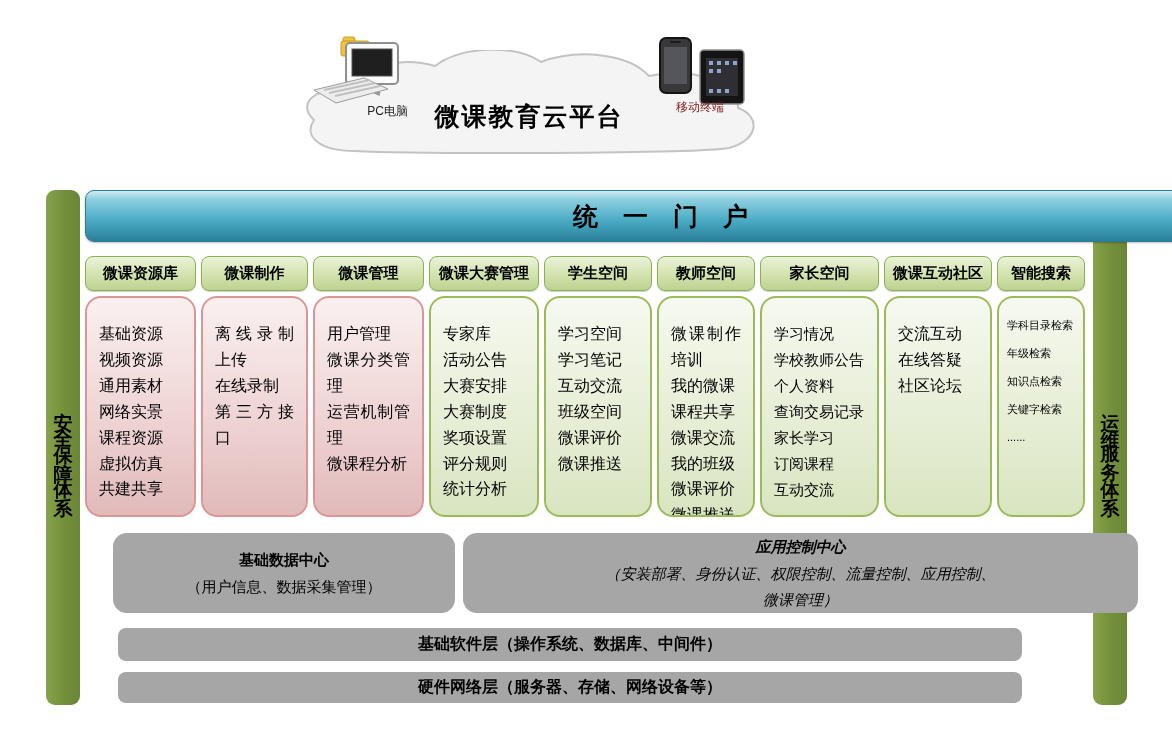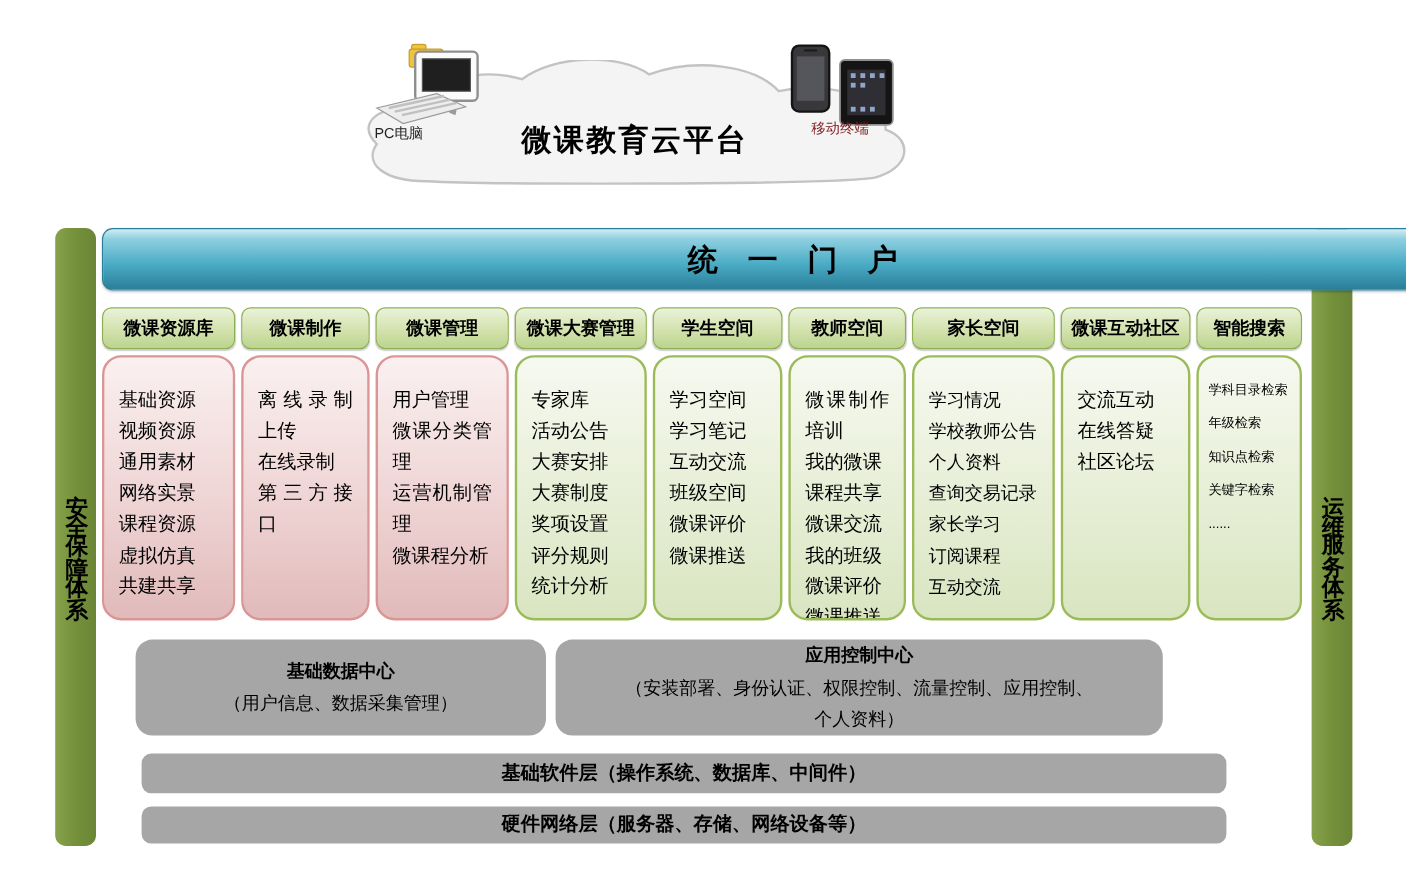--- a/index.html
+++ b/index.html
@@ -6,21 +6,21 @@
   html,body { background:#fff; }
   body { font-family:"Liberation Sans", sans-serif; color:#111; }
   .stage { position:relative; width:1172px; height:729px; background:#fff; overflow:hidden; }
 
   
   .top { position:absolute; left:0; top:0; width:1172px; height:185px; }
   .cloud-svg { position:absolute; left:293px; top:50px; }
   .cloud-title { position:absolute; left:293px; top:100px; width:472px; text-align:center;
                  font-size:25px; font-weight:bold; letter-spacing:2px; color:#000; }
   .pc-wrap { position:absolute; left:310px; top:36px; width:100px; }
-  .pc-label { position:absolute; left:312px; top:103px; width:96px; text-align:left; font-size:12px; color:#222; }
+  .pc-label { position:absolute; left:312px; top:103px; width:96px; text-align:right; font-size:12px; color:#222; }
   .mobile-wrap { position:absolute; left:658px; top:28px; width:100px; }
   .mobile-label { position:absolute; left:650px; top:99px; width:100px; text-align:center; font-size:12px; color:#7f1d1d; }
 
   
   .frame { position:absolute; left:46px; top:190px; width:1081px; height:515px; }
   .vbar { position:absolute; top:0; width:34px; height:515px; border-radius:9px;
           background:linear-gradient(90deg, var(--olive-light), var(--olive) 45%, var(--olive-dark));
           display:flex; align-items:center; justify-content:center; }
   .vbar.left { left:0; }
   .vbar.right { left:1047px; }
@@ -55,21 +55,21 @@
   .panel.c9 { padding:13px 8px; }
   .panel.c9 .p-item { font-size:11px; line-height:2.55; text-align:left; }
 
   .centers { position:absolute; top:343px; height:80px; width:1000px; }
   .center-box { position:absolute; top:0; height:80px; background:var(--gray); border-radius:14px;
                 display:flex; flex-direction:column; align-items:center; justify-content:center;
                 color:#000; }
   .center-box .t { font-size:15px; font-weight:bold; line-height:1.9; }
   .center-box .s { font-size:15px; line-height:1.75; }
   .center-box.left { left:28px; width:342px; }
-  .center-box.right { left:378px; width:506px; }
+  .center-box.right { left:378px; width:675px;font-style:italic; }
 
   .layer { position:absolute; left:33px; width:904px; background:var(--gray); border-radius:8px;
            display:flex; align-items:center; justify-content:center;
            font-size:16px; font-weight:bold; color:#000; }
   .layer.one { top:438px; height:33px; }
   .layer.two { top:482px; height:31px; }
 </style>
 </head>
 <body>
 
@@ -224,21 +224,21 @@
       </div>
 
       <div class="centers">
         <div class="center-box left">
           <div class="t">基础数据中心</div>
           <div class="s">（用户信息、数据采集管理）</div>
         </div>
         <div class="center-box right">
           <div class="t">应用控制中心</div>
           <div class="s">（安装部署、身份认证、权限控制、流量控制、应用控制、</div>
-          <div class="s">个人资料）</div>
+          <div class="s">微课管理）</div>
         </div>
       </div>
 
       <div class="layer one">基础软件层（操作系统、数据库、中间件）</div>
       <div class="layer two">硬件网络层（服务器、存储、网络设备等）</div>
 
     </div>
   </div>
 </div>
 

